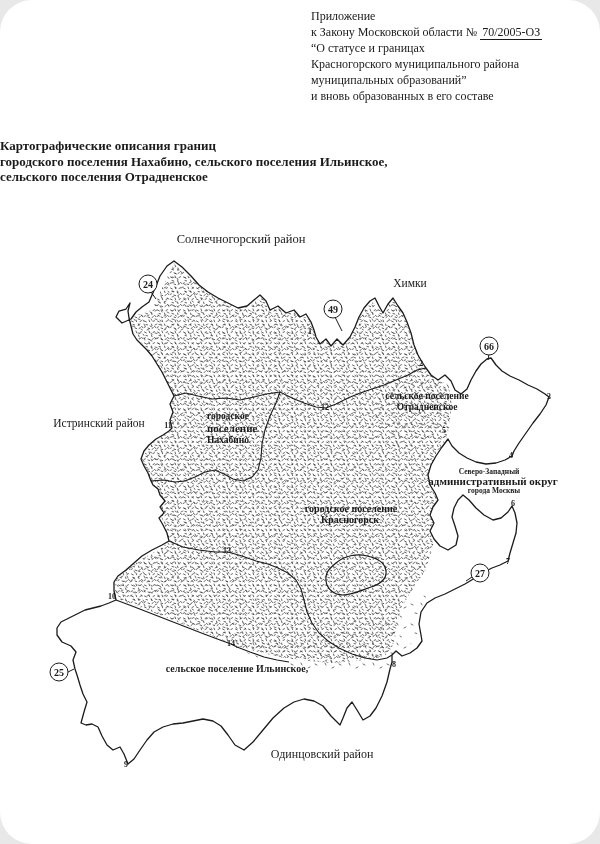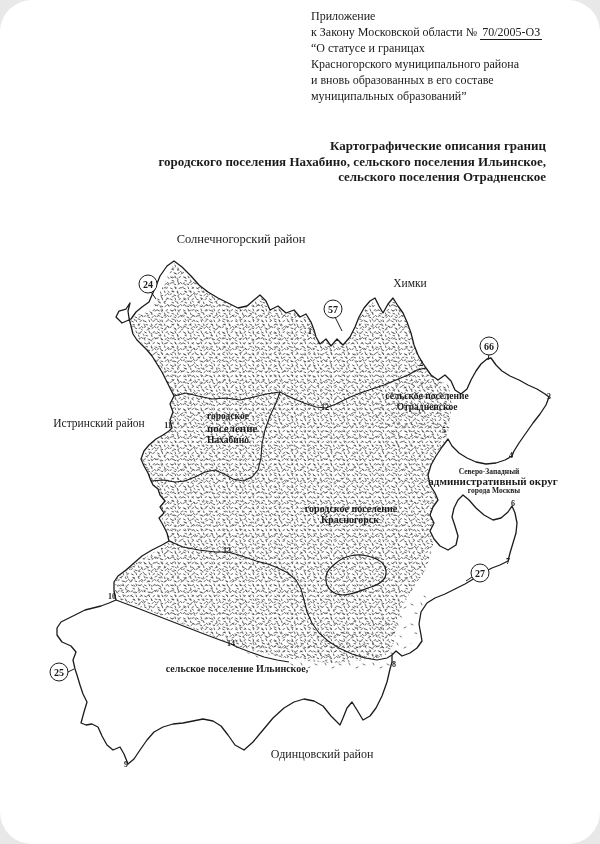--- a/index.html
+++ b/index.html
@@ -4,21 +4,21 @@
 <style>
   :root { --ink: #1b1b1b; --paper: #ffffff; }
   html,body { margin:0; padding:0; background:#e8e8e8; }
   .page {
     position:relative; width:600px; height:844px; margin:0 auto;
     background:var(--paper); overflow:hidden;
     font-family:"Liberation Serif","DejaVu Serif",serif; color:var(--ink);border-radius:32px;
   }
   .header-block { position:absolute; left:311px; top:8px; font-size:12px; line-height:16px; }
   .law-number { border-bottom:1px solid var(--ink); padding:0 2px; }
-  .title-block { position:absolute; left:0; top:138px; width:546px; text-align:right;
+  .title-block { position:absolute; left:0; top:138px; width:546px; text-align:left;
     font-weight:bold; font-size:13px; line-height:15.5px; }
   .map-svg { position:absolute; left:0; top:0; }
   .map-label { position:absolute; transform:translate(-50%,-50%); white-space:nowrap; color:var(--ink); }
   .map-label.left-align { transform:translate(0,-50%); }
   .bold { font-weight:bold; }
   .vertex { position:absolute; transform:translate(-50%,-50%); font-weight:bold; font-size:8px;
     white-space:nowrap; color:var(--ink); }
   .circled { position:absolute; width:17px; height:17px; border:1.4px solid var(--ink);
     border-radius:50%; transform:translate(-50%,-50%); background:var(--paper);
     display:flex; align-items:center; justify-content:center;
@@ -30,22 +30,22 @@
 <div class="page">
 
   <div class="header-block">
     <div>Приложение</div>
     <div>
       <span>к Закону Московской области №</span>
       <span class="law-number">70/2005-ОЗ</span>
     </div>
     <div>“О статусе и границах</div>
     <div>Красногорского муниципального района</div>
+    <div>муниципальных образований”</div>
     <div>и вновь образованных в его составе</div>
-    <div>муниципальных образований”</div>
   </div>
 
   <div class="title-block">
     <div>Картографические описания границ</div>
     <div>городского поселения Нахабино, сельского поселения Ильинское,</div>
     <div>сельского поселения Отрадненское</div>
   </div>
 
   <svg class="map-svg" width="600" height="844" viewBox="0 0 600 844">
     <defs>
@@ -138,18 +138,18 @@
       <span class="vertex" style="left: 513px; top: 503px;">6</span>
       <span class="vertex" style="left: 508px; top: 561px;">7</span>
       <span class="vertex" style="left: 394px; top: 664px;">8</span>
       <span class="vertex" style="left: 126px; top: 764px;">9</span>
       <span class="vertex" style="left: 112px; top: 596px;">10</span>
       <span class="vertex" style="left: 168px; top: 425px;">11</span>
       <span class="vertex" style="left: 325px; top: 407px; text-align: right;">12</span>
       <span class="vertex" style="left: 227px; top: 550px; text-align: right;">13</span>
       <span class="vertex" style="left: 231px; top: 643px;">14</span>
       <span class="circled" style="left: 148px; top: 284px;">24</span>
-      <span class="circled" style="left: 333px; top: 309px;">57</span>
+      <span class="circled" style="left: 333px; top: 309px;">49</span>
       <span class="circled" style="left: 489px; top: 346px;">66</span>
       <span class="circled" style="left: 480px; top: 573px;">27</span>
       <span class="circled" style="left: 59px; top: 672px;">25</span>
     </div>
 </div>
 
 </body></html>

